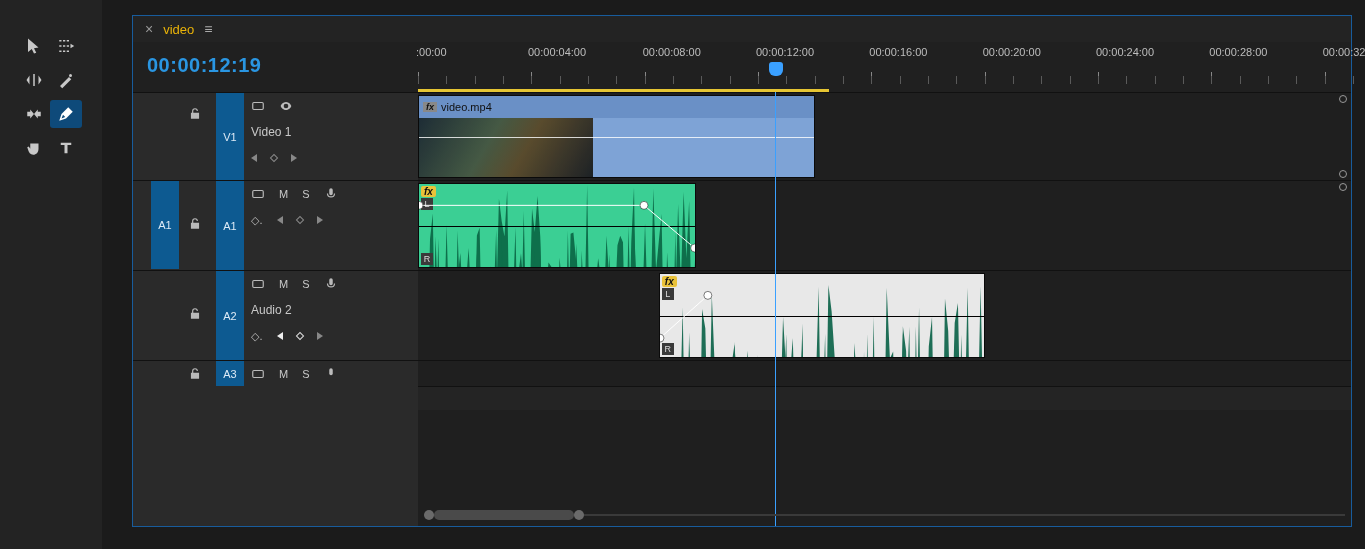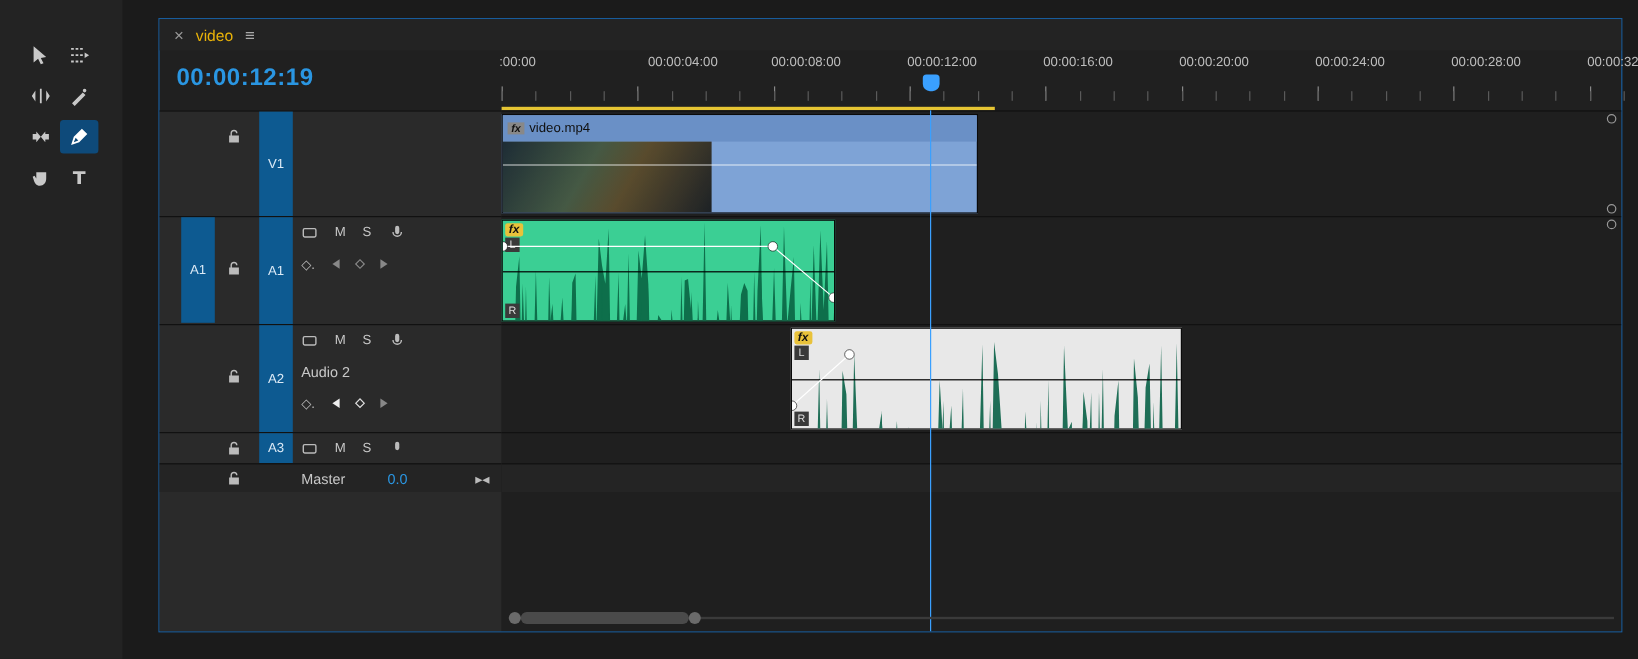--- a/index.html
+++ b/index.html
@@ -182,21 +182,21 @@
         <svg viewBox="0 0 24 24">
             <path fill="currentColor" d="M21 7l-2 2-4-4 2-2a2 2 0 013 0l1 1a2 2 0 010 3zM3 21l2-6 10-10 4 4L9 19z"></path>
           </svg>
       </span>
     </div>
 
     <div class="ruler" id="ruler">
       <div class="workarea" id="workarea" style="left: 0px; width: 410.833px;"></div>
     <div class="label" style="left: 0px;">:00:00</div>
         <div class="ticklg" style="left: 0px;"></div>
-        <div class="label" style="left: 124px;">00:00:04:00</div>
+        <div class="label" style="left: 112px;">00:00:04:00</div>
         <div class="ticklg" style="left: 113.333px;"></div>
         <div class="label" style="left: 226.667px;">00:00:08:00</div>
         <div class="ticklg" style="left: 226.667px;"></div>
         <div class="label" style="left: 340px;">00:00:12:00</div>
         <div class="ticklg" style="left: 340px;"></div>
         <div class="label" style="left: 453.333px;">00:00:16:00</div>
         <div class="ticklg" style="left: 453.333px;"></div>
         <div class="label" style="left: 566.667px;">00:00:20:00</div>
         <div class="ticklg" style="left: 566.667px;"></div>
         <div class="label" style="left: 680px;">00:00:24:00</div>
@@ -244,20 +244,36 @@
 
   <div class="trackarea">
 
     <div class="trackhead">
 
       <div class="row-v">
         <span class="lock"><svg viewBox="0 0 24 24">
               <path fill="currentColor" d="M7 10V7a5 5 0 1110 0h-2a3 3 0 10-6 0v3h10v10H5V10z"></path>
             </svg></span>
         <div class="prog">V1</div>
+        <div class="thcontent">
+          <div class="topline">
+            <span class="sym"><svg viewBox="0 0 24 24">
+                  <rect x="3" y="6" width="18" height="12" rx="2" fill="none" stroke="currentColor" stroke-width="2"></rect>
+                </svg></span>
+            <span class="sym"><svg viewBox="0 0 24 24">
+                  <path fill="currentColor" d="M12 5c5 0 9 5 9 7s-4 7-9 7-9-5-9-7 4-7 9-7zm0 3a4 4 0 100 8 4 4 0 000-8z"></path>
+                </svg></span>
+          </div>
+          <div class="name">Video 1</div>
+          <div class="botline">
+            <span class="tri l"></span>
+            <span style="width:6px;height:6px;border:1px solid #888;transform:rotate(45deg)"></span>
+            <span class="tri r"></span>
+          </div>
+        </div>
       </div>
 
       <div class="row-atall">
         <div class="src" style="top:0;height:88px">A1</div>
         <span class="lock" style="top:36px"><svg viewBox="0 0 24 24">
               <path fill="currentColor" d="M7 10V7a5 5 0 1110 0h-2a3 3 0 10-6 0v3h10v10H5V10z"></path>
             </svg></span>
         <div class="prog">A1</div>
         <div class="thcontent">
           <div class="topline">
@@ -323,28 +339,20 @@
               <span>M</span>
               <span>S</span>
               <span class="sym"><svg viewBox="0 0 24 24">
                     <path fill="currentColor" d="M12 2a3 3 0 013 3v6a3 3 0 11-6 0V5a3 3 0 013-3z"></path>
                   </svg></span>
             </div>
           </div>
         </div>
       </div>
 
-      <div class="row-master">
-        <span class="lock" style="top:5px"><svg viewBox="0 0 24 24">
-              <path fill="currentColor" d="M7 10V7a5 5 0 1110 0h-2a3 3 0 10-6 0v3h10v10H5V10z"></path>
-            </svg></span>
-        <span style="position:absolute;left:118px;top:5px">Master</span>
-        <span style="position:absolute;left:190px;top:5px;color:#2a96e2">0.0</span>
-        <span style="position:absolute;right:10px;top:5px;color:#bbb">▸◂</span>
-      </div>
     </div>
 
     <div class="trackbody" id="trackbody">
 
       <div class="row-v">
         <div class="clip vclip" id="clip-v1" style="left: 0px; width: 396.667px;">
           <div class="label">
             <span style="background:#888;color:#111;font-size:9px;padding:0 3px;font-style:italic;font-weight:bold">fx</span>
             <span>video.mp4</span>
           </div>

